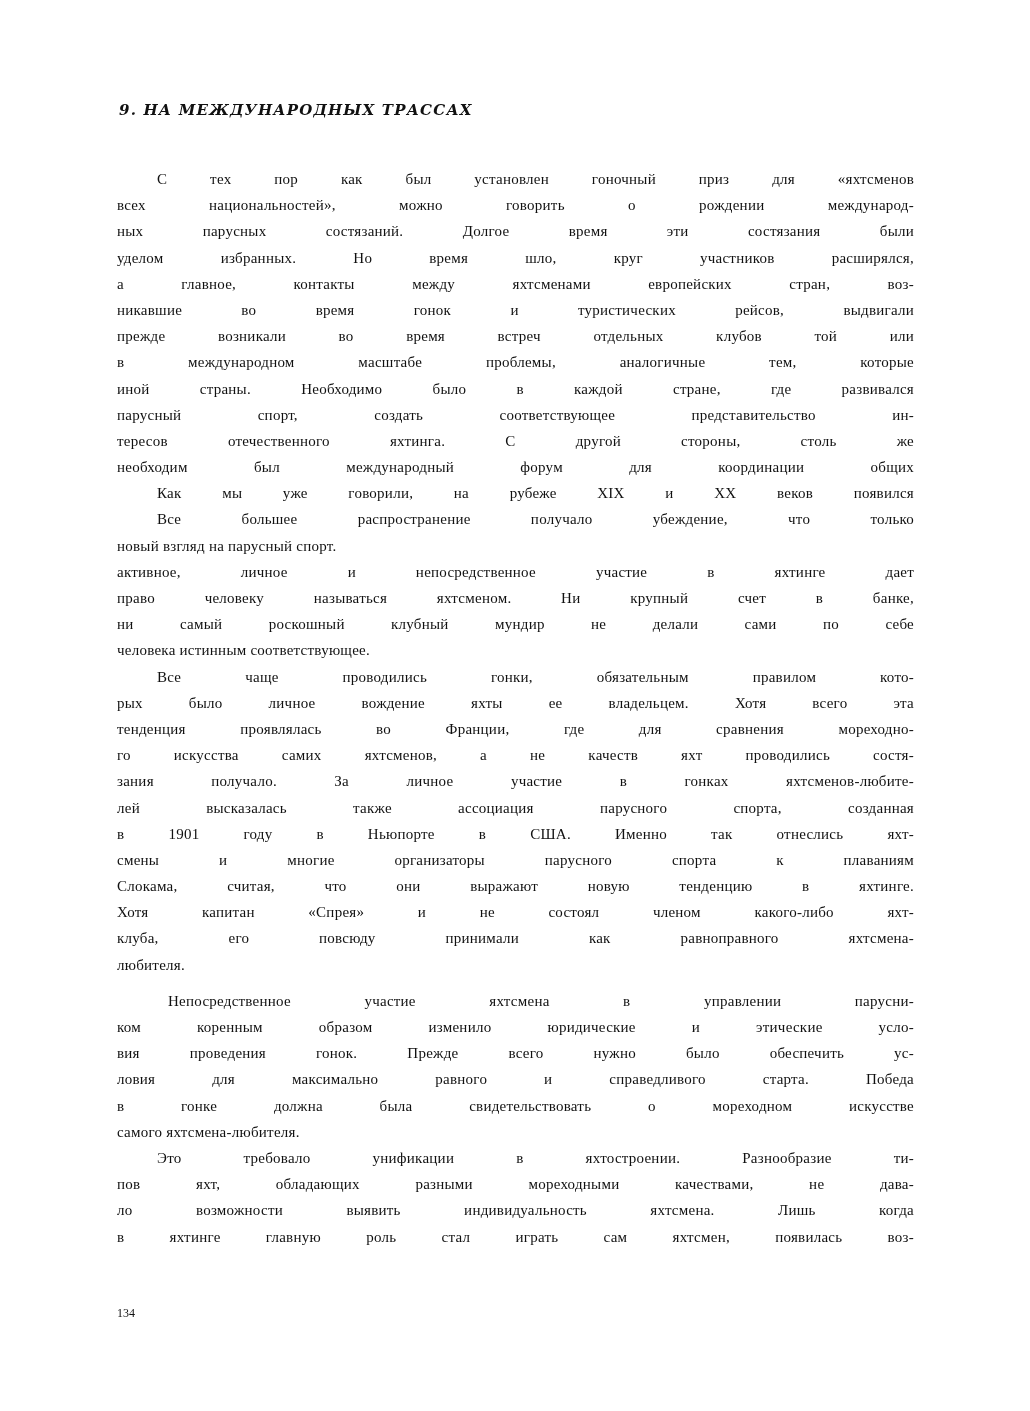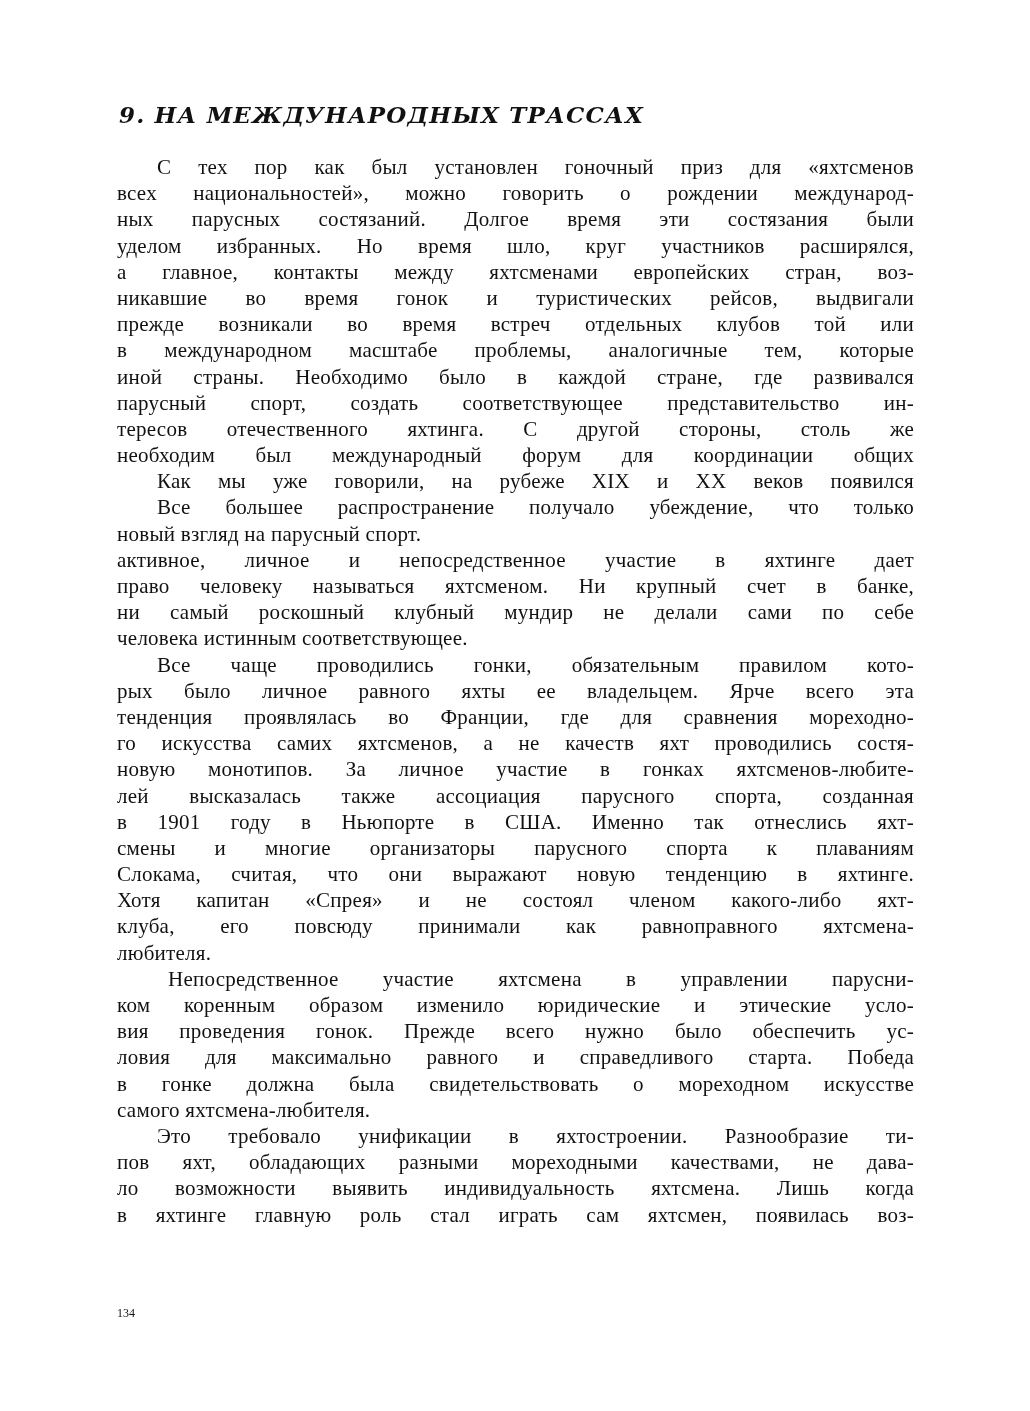--- a/index.html
+++ b/index.html
@@ -4,36 +4,36 @@
   <style>
     html, body { margin: 0; padding: 0; background: #ffffff; }
     body { width: 1030px; height: 1411px; position: relative; overflow: hidden; }
     .page {
       position: absolute; left: 117px; top: 0; width: 797px;
       font-family: "Liberation Serif", "DejaVu Serif", serif;
       color: #111111;
     }
     .title {
       position: absolute; top: 101px; left: 2px;
-      font-size: 23px; font-weight: bold; font-style: italic;
+      font-size: 15px; font-weight: bold; font-style: italic;
       letter-spacing: 1.2px; white-space: nowrap;
       font-family: "DejaVu Serif", "Liberation Serif", serif;
     }
     .body {
-      position: absolute; top: 154px; left: 0; width: 797px;
-      font-size: 21px; line-height: 26.2px;
+      position: absolute; top: 166px; left: 0; width: 797px;
+      font-size: 15px; line-height: 26.2px;
     }
     .line {
       display: block; white-space: nowrap; text-align: justify;
       text-align-last: justify; height: 26.2px; overflow: hidden;
       letter-spacing: 0.25px;
     }
     .line.last { text-align-last: left; }
     .line.indent { padding-left: 40px; }
-    .line.indent2 { padding-left: 51px; }
+    .line.indent2 { padding-left: 51px; margin-top: 10px; }
     .page-number {
       position: absolute; top: 1306px; left: 0;
       font-size: 12px;
     }
   </style>
 </head>
 <body>
 
 <div class="page">
   <div class="title">9. НА МЕЖДУНАРОДНЫХ ТРАССАХ</div>
@@ -56,24 +56,24 @@
     <span class="line indent">Как мы уже говорили, на рубеже XIX и XX веков появился</span>
     <span class="line indent">Все большее распространение получало убеждение, что только</span>
 
     <span class="line last">новый взгляд на парусный спорт.</span>
     <span class="line">активное, личное и непосредственное участие в яхтинге дает</span>
     <span class="line">право человеку называться яхтсменом. Ни крупный счет в банке,</span>
     <span class="line">ни самый роскошный клубный мундир не делали сами по себе</span>
     <span class="line last">человека истинным соответствующее.</span>
 
     <span class="line indent">Все чаще проводились гонки, обязательным правилом кото-</span>
-    <span class="line">рых было личное равного яхты ее владельцем. Ярче всего эта</span>
+    <span class="line">рых было личное вождение яхты ее владельцем. Хотя всего эта</span>
     <span class="line">тенденция проявлялась во Франции, где для сравнения мореходно-</span>
     <span class="line">го искусства самих яхтсменов, а не качеств яхт проводились состя-</span>
-    <span class="line">новую монотипов. За личное участие в гонках яхтсменов-любите-</span>
+    <span class="line">зания получало. За личное участие в гонках яхтсменов-любите-</span>
     <span class="line">лей высказалась также ассоциация парусного спорта, созданная</span>
     <span class="line">в 1901 году в Ньюпорте в США. Именно так отнеслись яхт-</span>
     <span class="line">смены и многие организаторы парусного спорта к плаваниям</span>
     <span class="line">Слокама, считая, что они выражают новую тенденцию в яхтинге.</span>
     <span class="line">Хотя капитан «Спрея» и не состоял членом какого-либо яхт-</span>
     <span class="line">клуба, его повсюду принимали как равноправного яхтсмена-</span>
     <span class="line last">любителя.</span>
 
     <span class="line indent2">Непосредственное участие яхтсмена в управлении парусни-</span>
     <span class="line">ком коренным образом изменило юридические и этические усло-</span>

